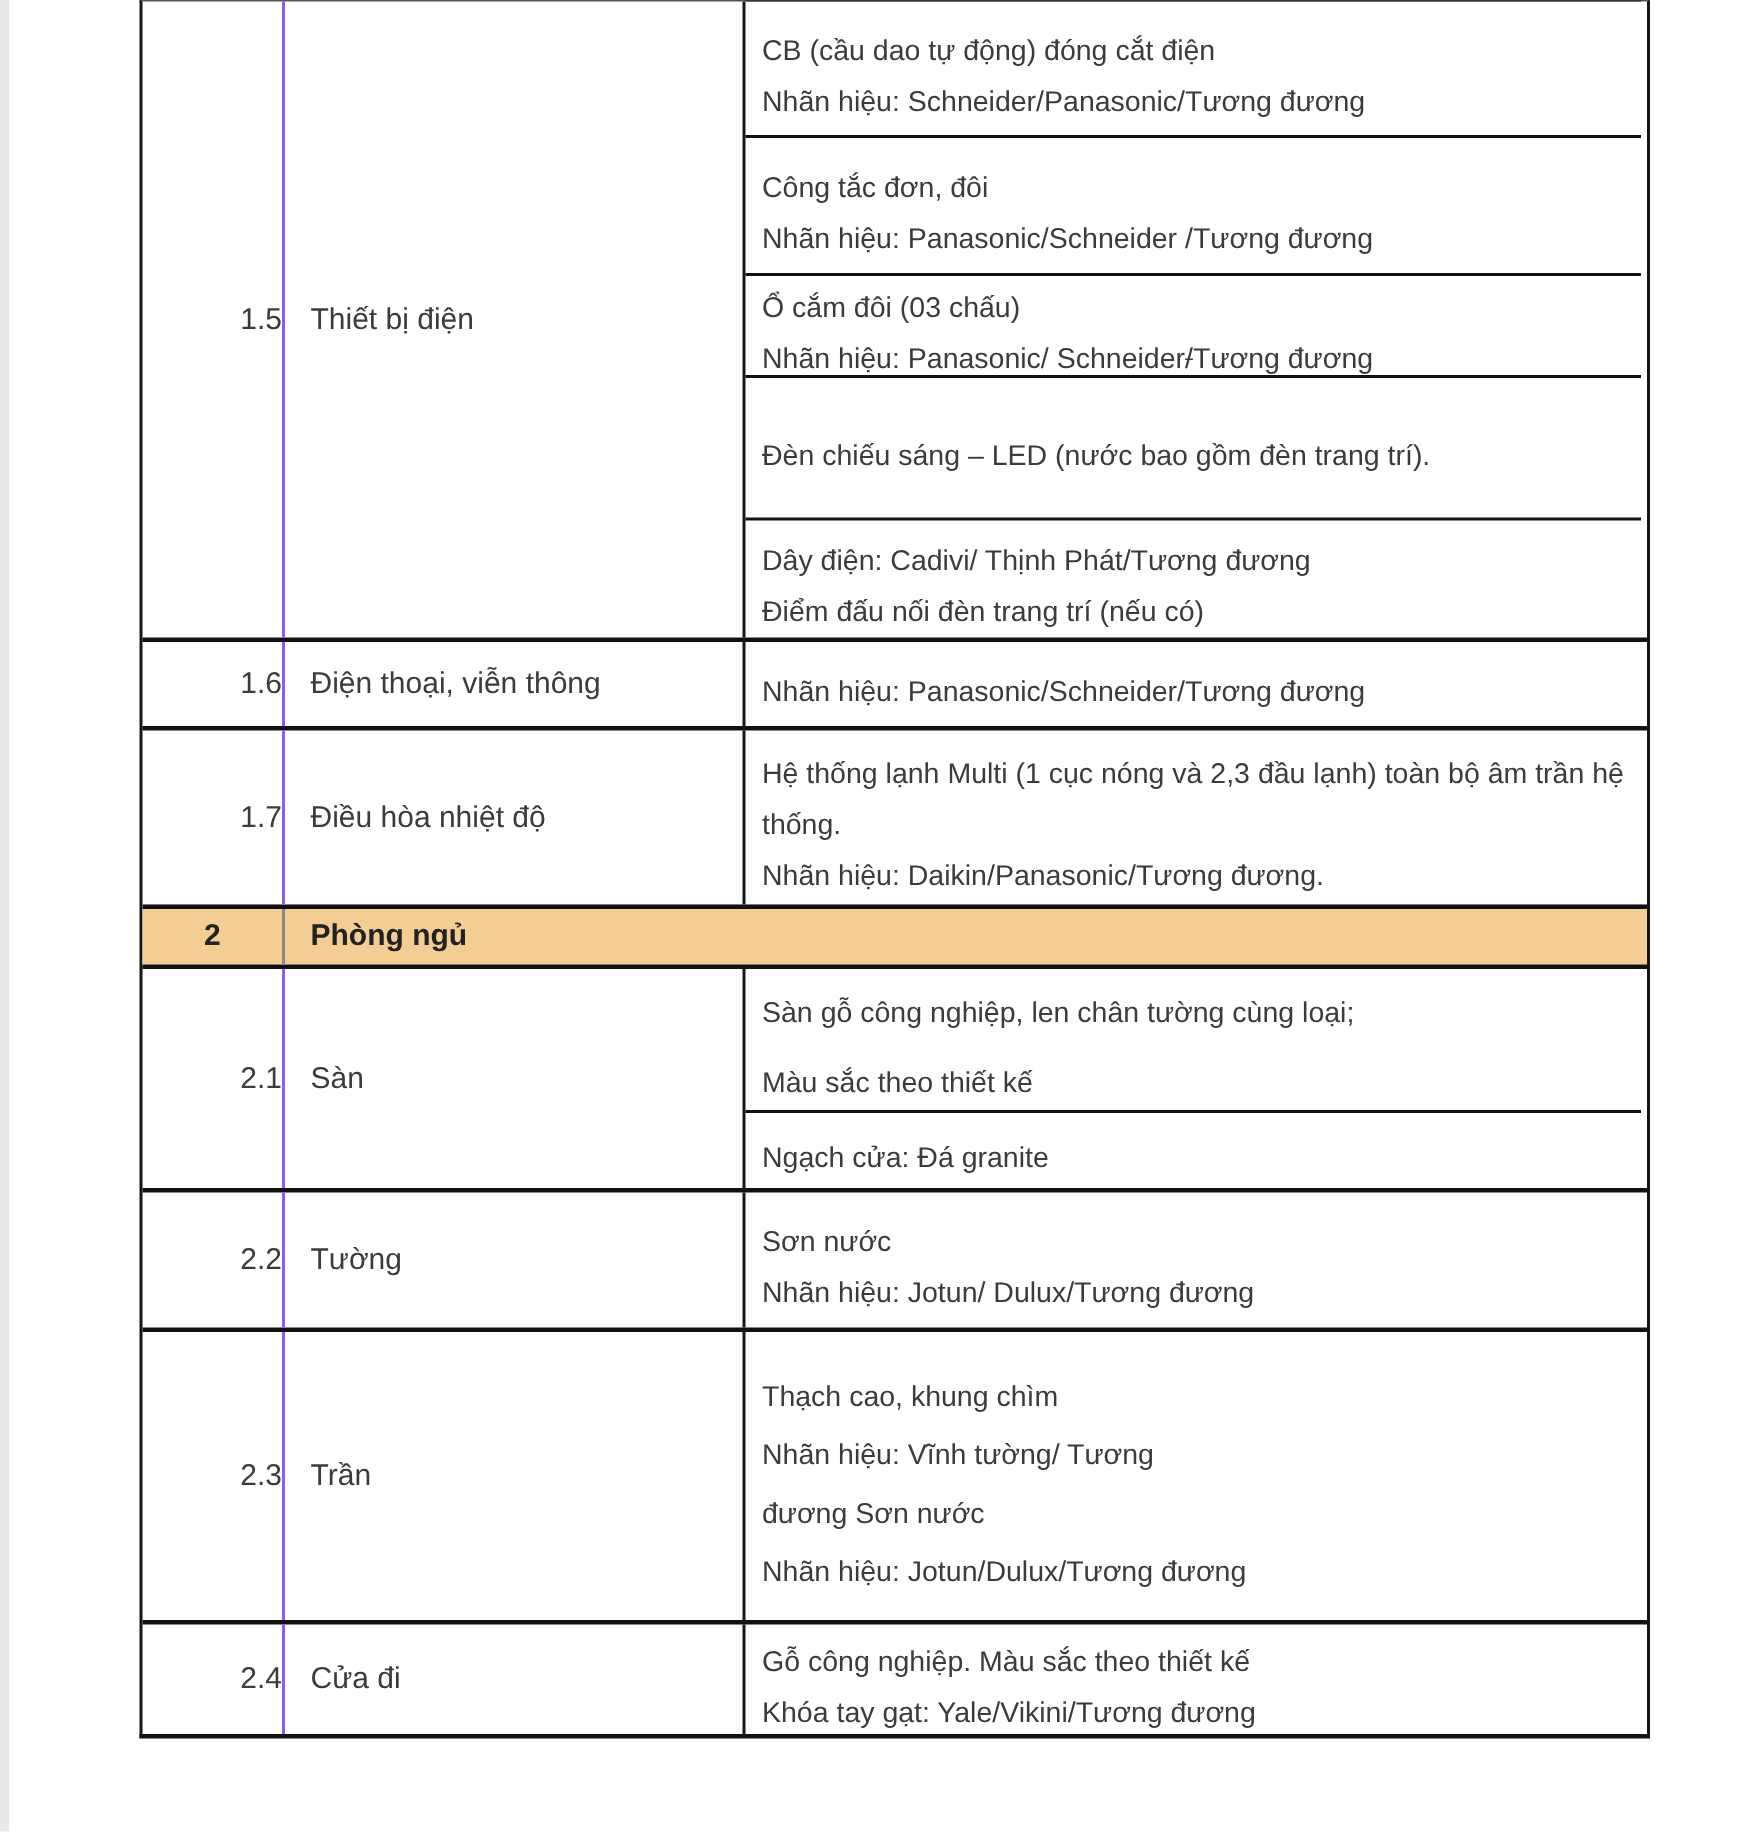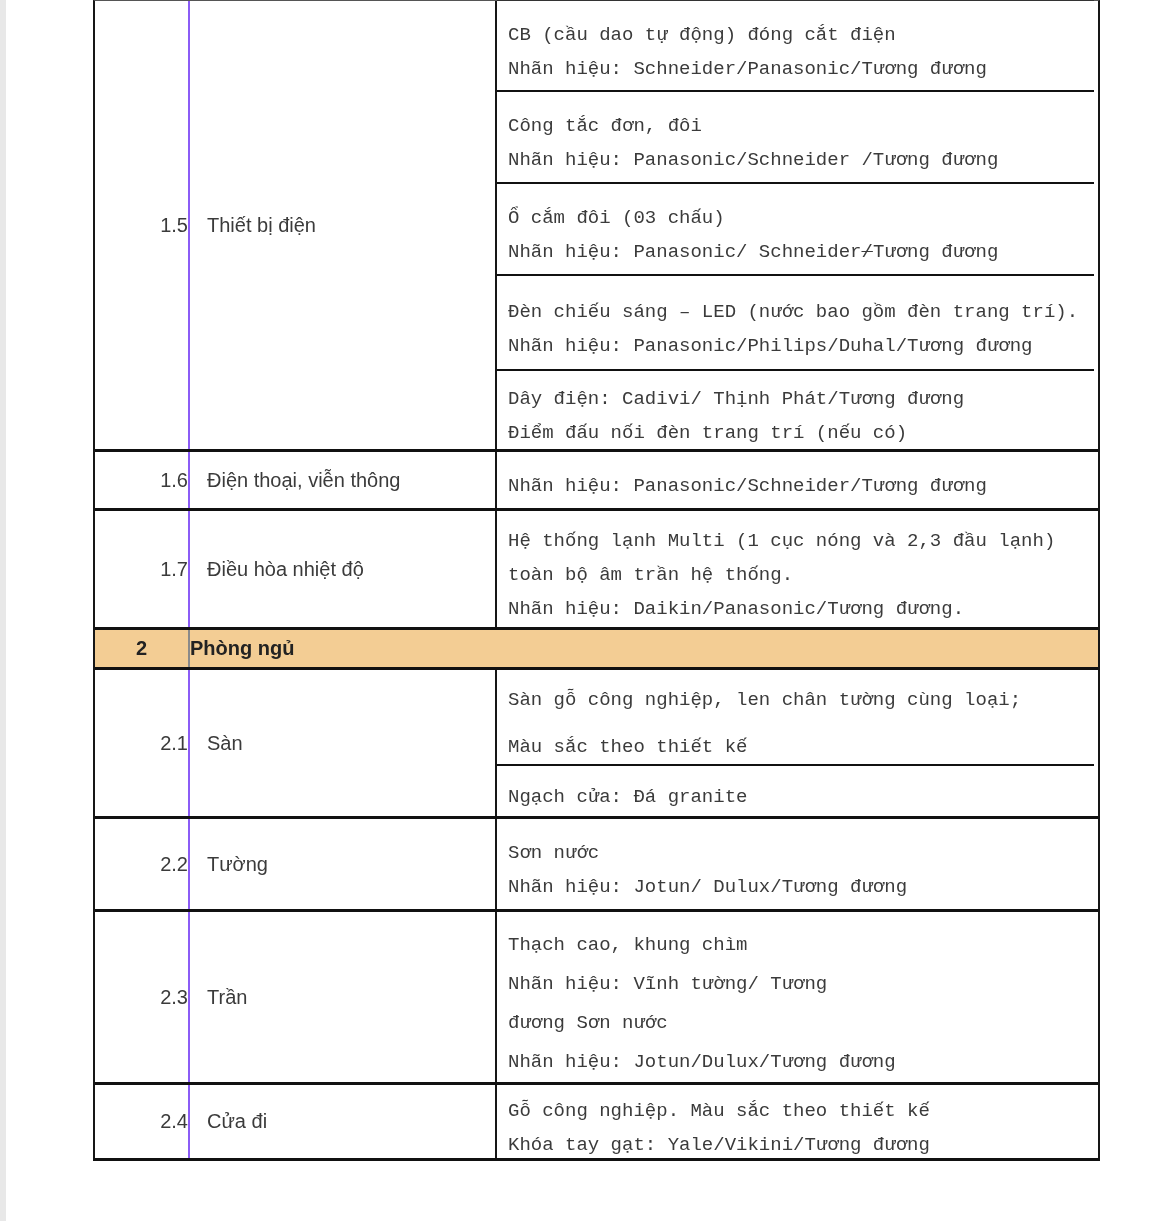--- a/index.html
+++ b/index.html
@@ -27,36 +27,36 @@
   }
   .cell-label{
     width:307px;flex:0 0 auto;box-sizing:border-box;
     border-right:2px solid #161616;
     display:flex;align-items:center;
     padding-left:17px;font-size:20px;
   }
   .cell-detail{width:597px;flex:0 0 auto;display:flex;flex-direction:column;}
   .subcell{
     box-sizing:border-box;display:flex;flex-direction:column;justify-content:center;
-    padding:16px 10px 4px 11px;font-size:19px;font-family:Liberation Mono, monospace;
+    padding:16px 10px 4px 11px;font-size:19px;
   }
   .subcell + .subcell{border-top:2px solid #111;}
   .subcell p{margin:0;line-height:34px;}
   .subcell.gap p + p{margin-top:13px;}
   .subcell.spread p + p{margin-top:5px;}
   .strike{text-decoration:line-through;}
   .band{
     display:flex;border-top:3px solid #111;background:#f3cd94;
     height:40px;box-sizing:border-box;font-weight:bold;font-size:20px;color:#222;
   }
   .band-num{
     width:95px;box-sizing:border-box;border-right:2px solid #8a8a8a;
     display:flex;align-items:center;justify-content:center;
   }
-  .band-title{flex:1;display:flex;align-items:center;}
+  .band-title{flex:1;display:flex;align-items:center;padding-left:17px;}
 </style>
 </head>
 <body>
 
 <div class="left-gutter"></div>
 
 <div class="spec-table">
 
   <div class="group first">
     <div class="cell-num">
@@ -67,27 +67,26 @@
     </div>
     <div class="cell-detail" style="border-top:1px solid #333;margin-top:-1px;">
       <div class="subcell" style="height:89px">
         <p>CB (cầu dao tự động) đóng cắt điện</p>
         <p>Nhãn hiệu: Schneider/Panasonic/Tương đương</p>
       </div>
       <div class="subcell" style="height:92px">
         <p>Công tắc đơn, đôi</p>
         <p>Nhãn hiệu: Panasonic/Schneider /Tương đương</p>
       </div>
-      <div class="subcell" style="height:92px">
+      <div class="subcell" style="height:68px">
         <p>Ổ cắm đôi (03 chấu)</p>
         <p><span>Nhãn hiệu: Panasonic/ Schneider</span><span class="strike">/</span><span>Tương đương</span></p>
       </div>
       <div class="subcell" style="height:95px">
         <p>Đèn chiếu sáng – LED (nước bao gồm đèn trang trí).</p>
-        <p>Nhãn hiệu: Panasonic/Philips/Duhal/Tương đương</p>
       </div>
       <div class="subcell" style="height:80px">
         <p>Dây điện: Cadivi/ Thịnh Phát/Tương đương</p>
         <p>Điểm đấu nối đèn trang trí (nếu có)</p>
       </div>
     </div>
   </div>
 
   <div class="group">
     <div class="cell-num">
@@ -161,21 +160,21 @@
   </div>
 
   <div class="group">
     <div class="cell-num">
       <span>2.3</span>
     </div>
     <div class="cell-label">
       <span>Trần</span>
     </div>
     <div class="cell-detail">
-      <div class="subcell spread" style="height:170px">
+      <div class="subcell spread" style="height:192px">
         <p>Thạch cao, khung chìm</p>
         <p>Nhãn hiệu: Vĩnh tường/ Tương</p>
         <p>đương Sơn nước</p>
         <p>Nhãn hiệu: Jotun/Dulux/Tương đương</p>
       </div>
     </div>
   </div>
 
   <div class="group">
     <div class="cell-num">

